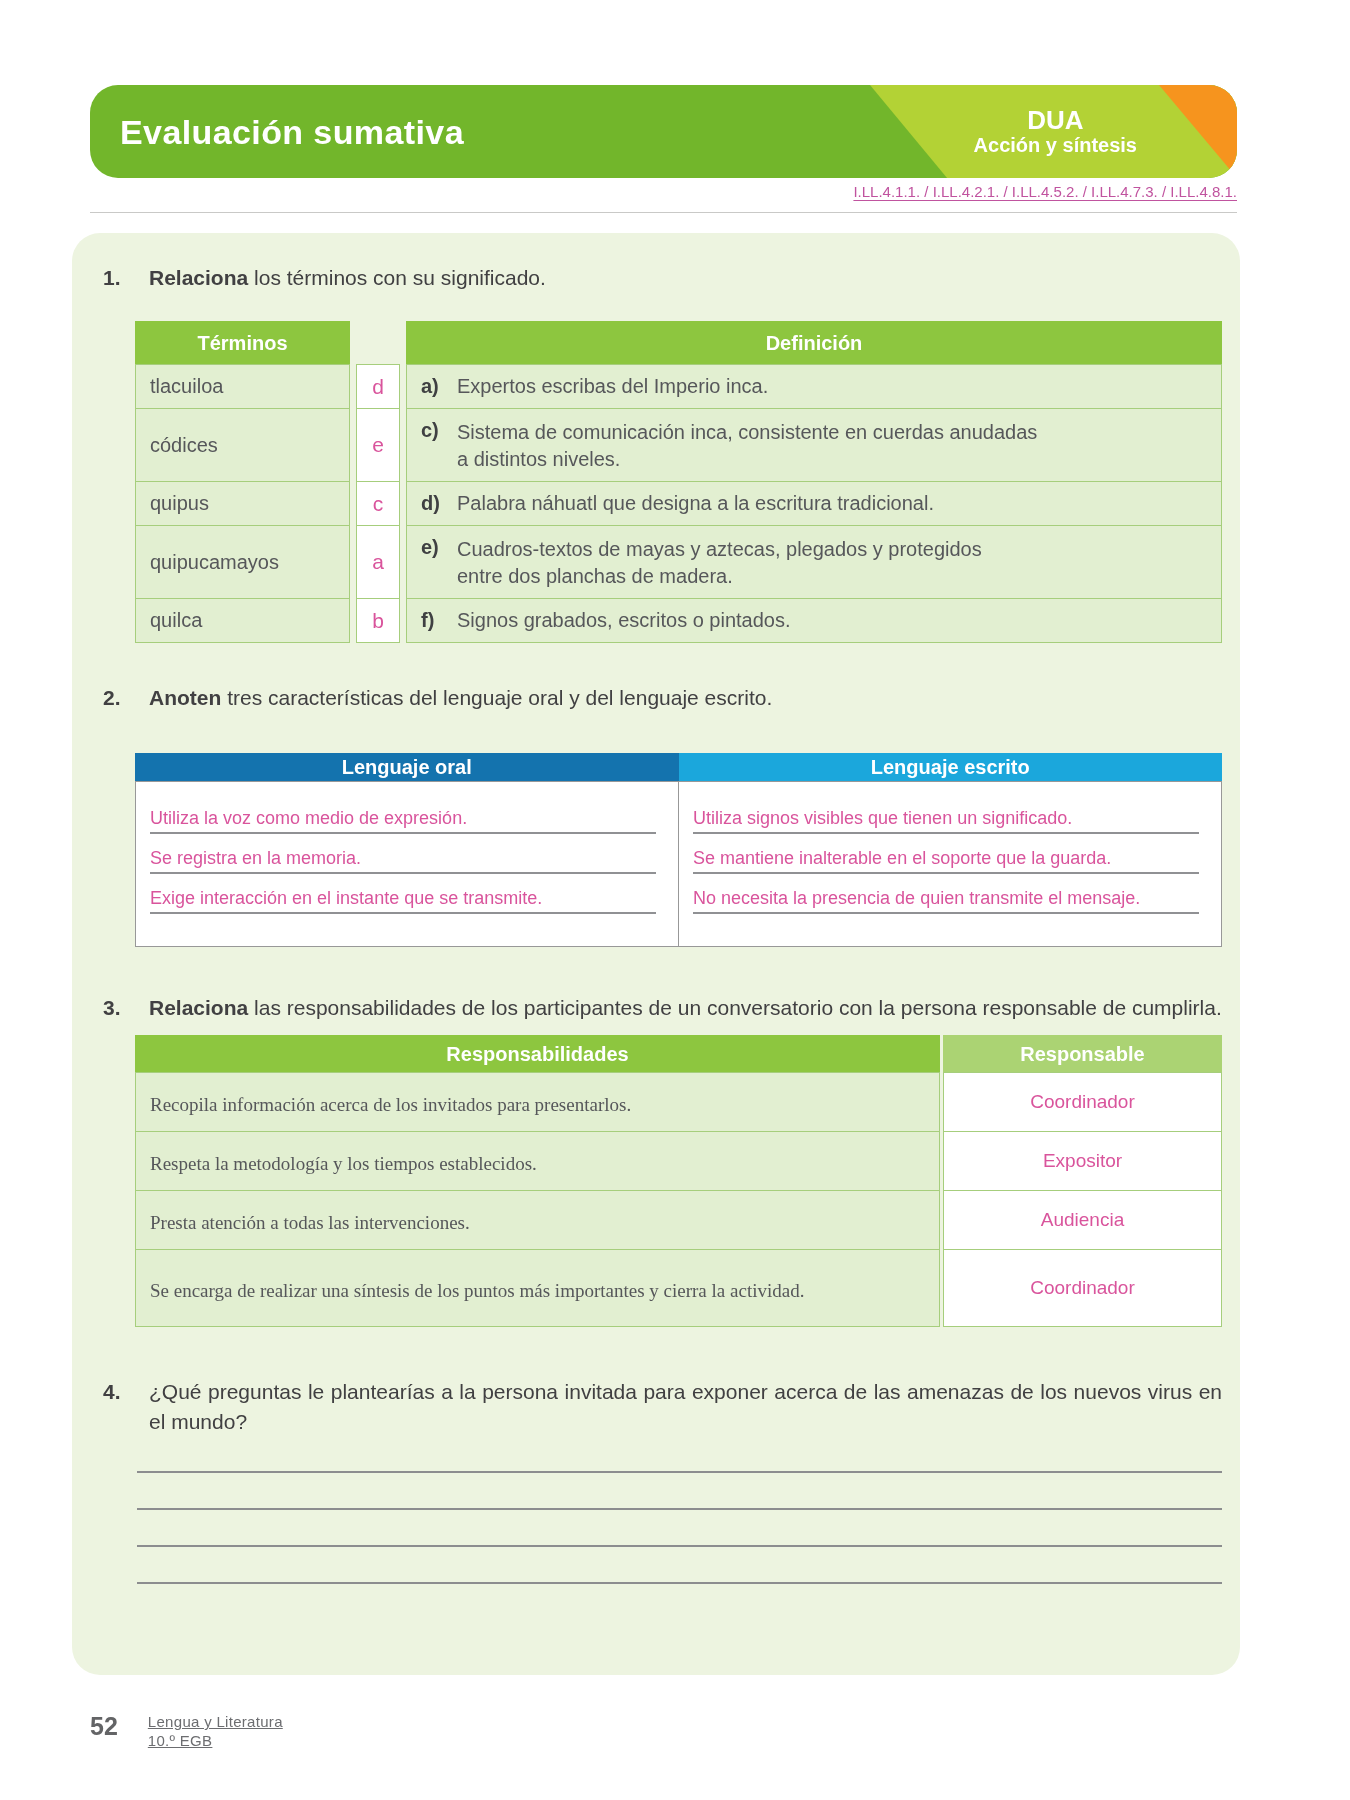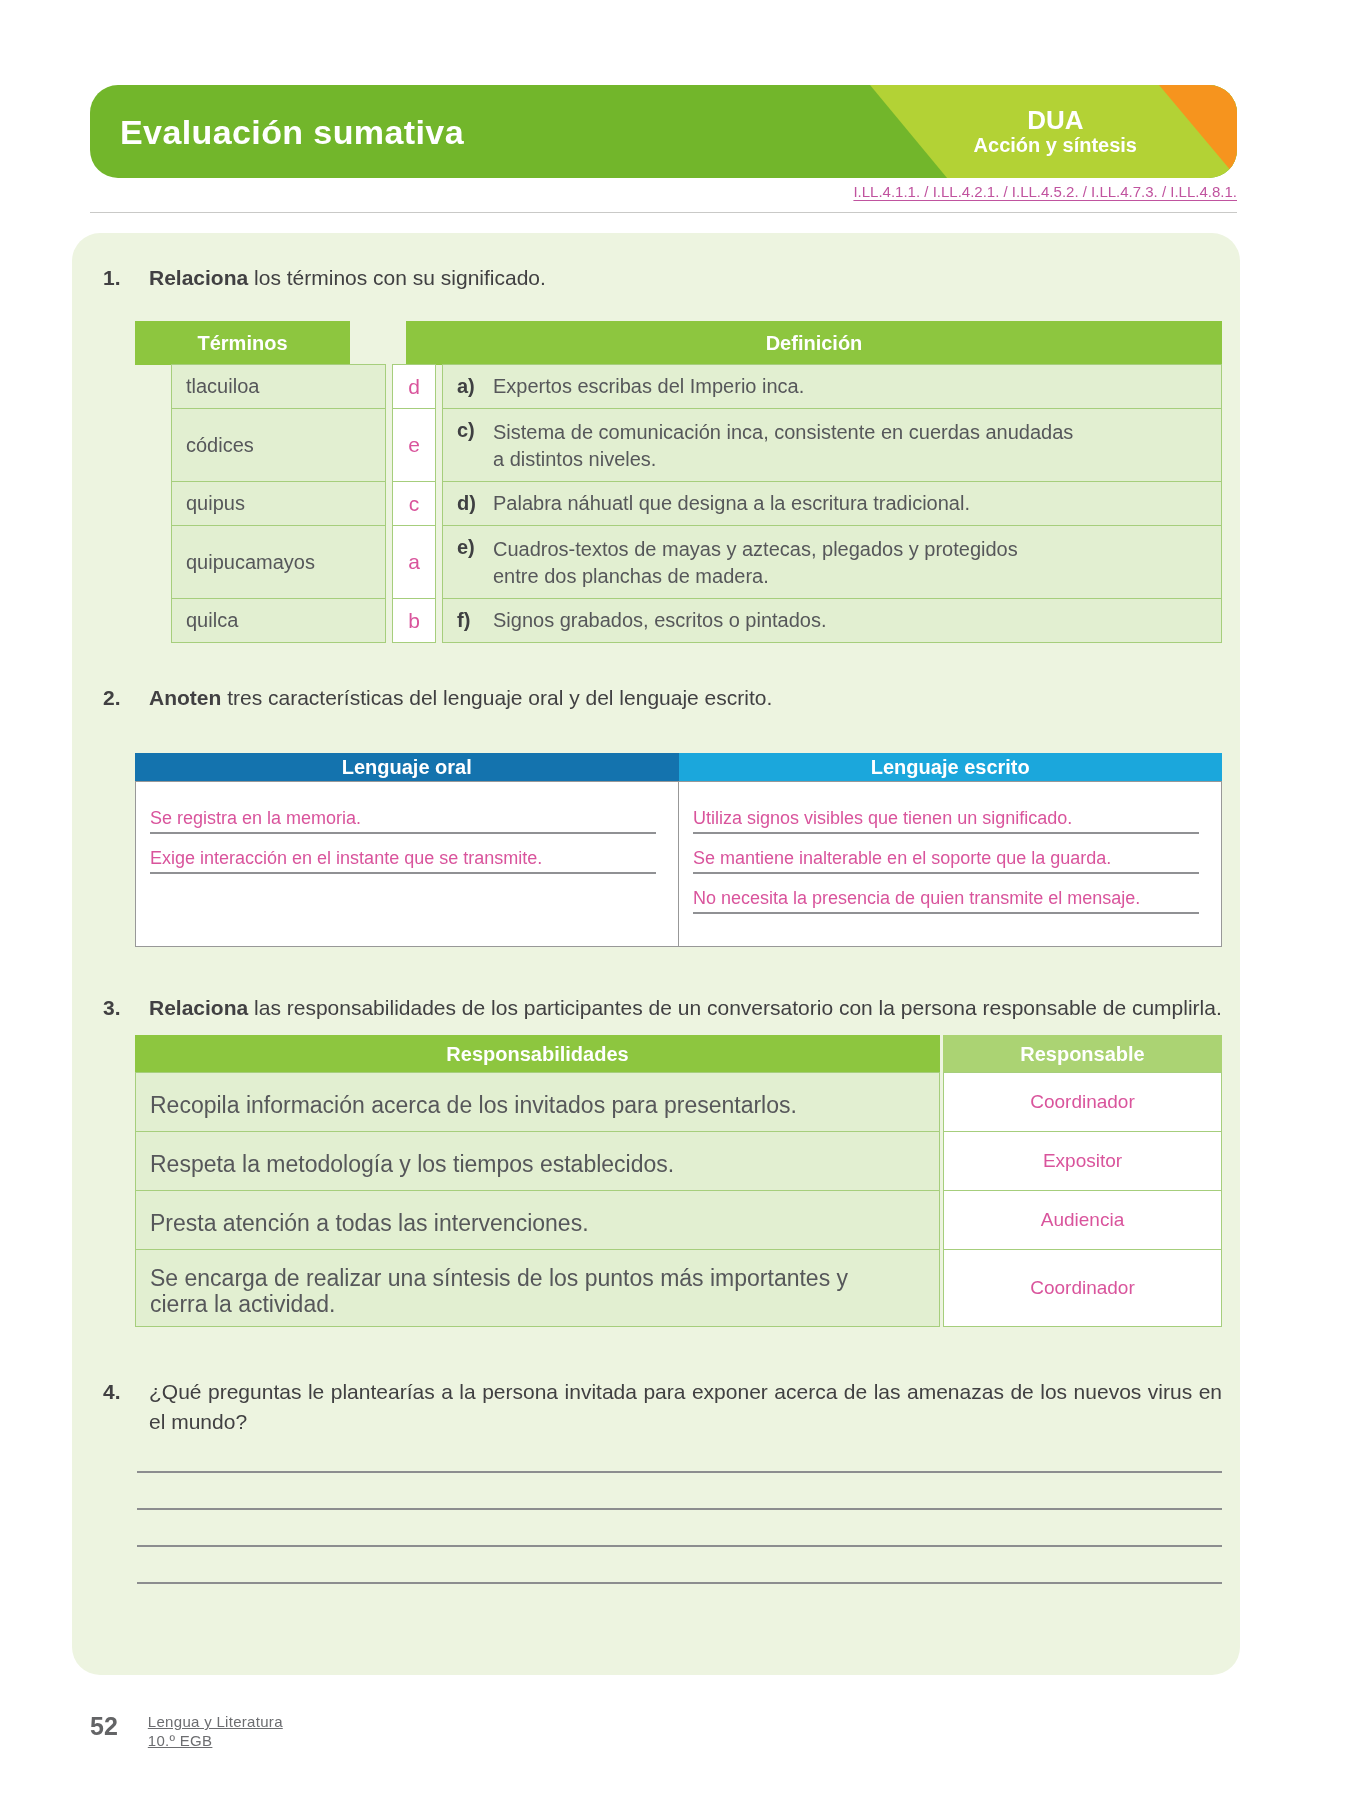--- a/index.html
+++ b/index.html
@@ -36,21 +36,21 @@
   .q1 { padding-top: 30px; }
   .q2 { margin-top: 40px; }
   .q3 { margin-top: 46px; }
   .q4 { margin-top: 50px; }
   .q3 .qtext, .q4 .qtext { text-align: justify; }
 
   
   .t1 { margin: 28px 0 0 32px; }
   .t1-row { display: grid; grid-template-columns: 215px 6px 44px 6px 1fr; min-height: 44px; }
   .t1-row.tall { min-height: 66px; }
-  .t1-row + .t1-row { margin-top: -1px; margin-left: 36px; }
+  .t1-row + .t1-row { margin-top: -1px; }
   .t1 .hcell { background: #8dc63f; color: #fff; font-weight: bold; font-size: 20px;
             display: flex; align-items: center; justify-content: center; }
   .t1 .hgap { background: transparent; }
   .t1 .cell { border: 1px solid #a6ce7c; display: flex; align-items: center; }
   .t1 .term { background: #e2efd1; color: #56575a; font-size: 20px; padding-left: 14px; }
   .t1 .ans  { background: #ffffff; color: #d9549c; font-size: 21px; justify-content: center; }
   .t1 .def  { background: #e2efd1; color: #56575a; font-size: 20px; padding: 8px 10px 8px 14px; }
   .t1-row.tall .def { align-items: flex-start; padding-top: 10px; }
   .deflabel { font-weight: bold; color: #3f4042; width: 36px; flex: none; }
   .defbody span { display: block; line-height: 27px; }
@@ -72,22 +72,22 @@
   .t3 { margin: 12px 0 0 32px; }
   .t3-row { display: grid; grid-template-columns: 805px 3px 1fr; }
   .t3-row + .t3-row { margin-top: -1px; }
   .t3-row.head { min-height: 38px; }
   .t3-row.r { min-height: 60px; }
   .t3-row.r.tall { min-height: 78px; }
   .t3 .hcell { color: #fff; font-weight: bold; font-size: 20px;
             display: flex; align-items: center; justify-content: center; }
   .t3 .hcell.resp { background: #8dc63f; }
   .t3 .hcell.person { background: #abd373; }
-  .t3 .left { background: #e2efd1; border: 1px solid #a6ce7c; color: #56575a; font-size: 23px;
-            line-height: 26px; display: flex; align-items: center; padding: 6px 30px 0 14px; }
+  .t3 .left { background: #e2efd1; border: 1px solid #a6ce7c; color: #56575a; font-size: 19px;
+            line-height: 26px; display: flex; align-items: center; padding: 6px 30px 0 14px; font-family: Liberation Serif, serif; }
   .t3 .right { background: #ffffff; border: 1px solid #a6ce7c; color: #d9549c; font-size: 19px;
             display: flex; align-items: center; justify-content: center; }
 
   
   .blanks { margin: 12px 0 0 34px; width: 1085px; }
   .blank-line { height: 37px; border-bottom: 2px solid #8c8d8f; }
   .blank-line.first { height: 24px; }
 
   
   .footer { display: flex; margin: 38px 0 0 90px; color: #6c6d70; align-items: flex-start; }
@@ -204,20 +204,23 @@
     </section>
 
     <div class="t2">
       <div class="t2-head">
         <div class="t2-h oral">Lenguaje oral</div>
         <div class="t2-h escrito">Lenguaje escrito</div>
       </div>
       <div class="t2-body">
         <div class="t2-col">
           <div class="ans-line">
+              <span>Utiliza la voz como medio de expresión.</span>
+            </div>
+          <div class="ans-line">
               <span>Se registra en la memoria.</span>
             </div>
           <div class="ans-line">
               <span>Exige interacción en el instante que se transmite.</span>
             </div>
         </div>
         <div class="t2-col">
           <div class="ans-line">
               <span>Utiliza signos visibles que tienen un significado.</span>
             </div>

